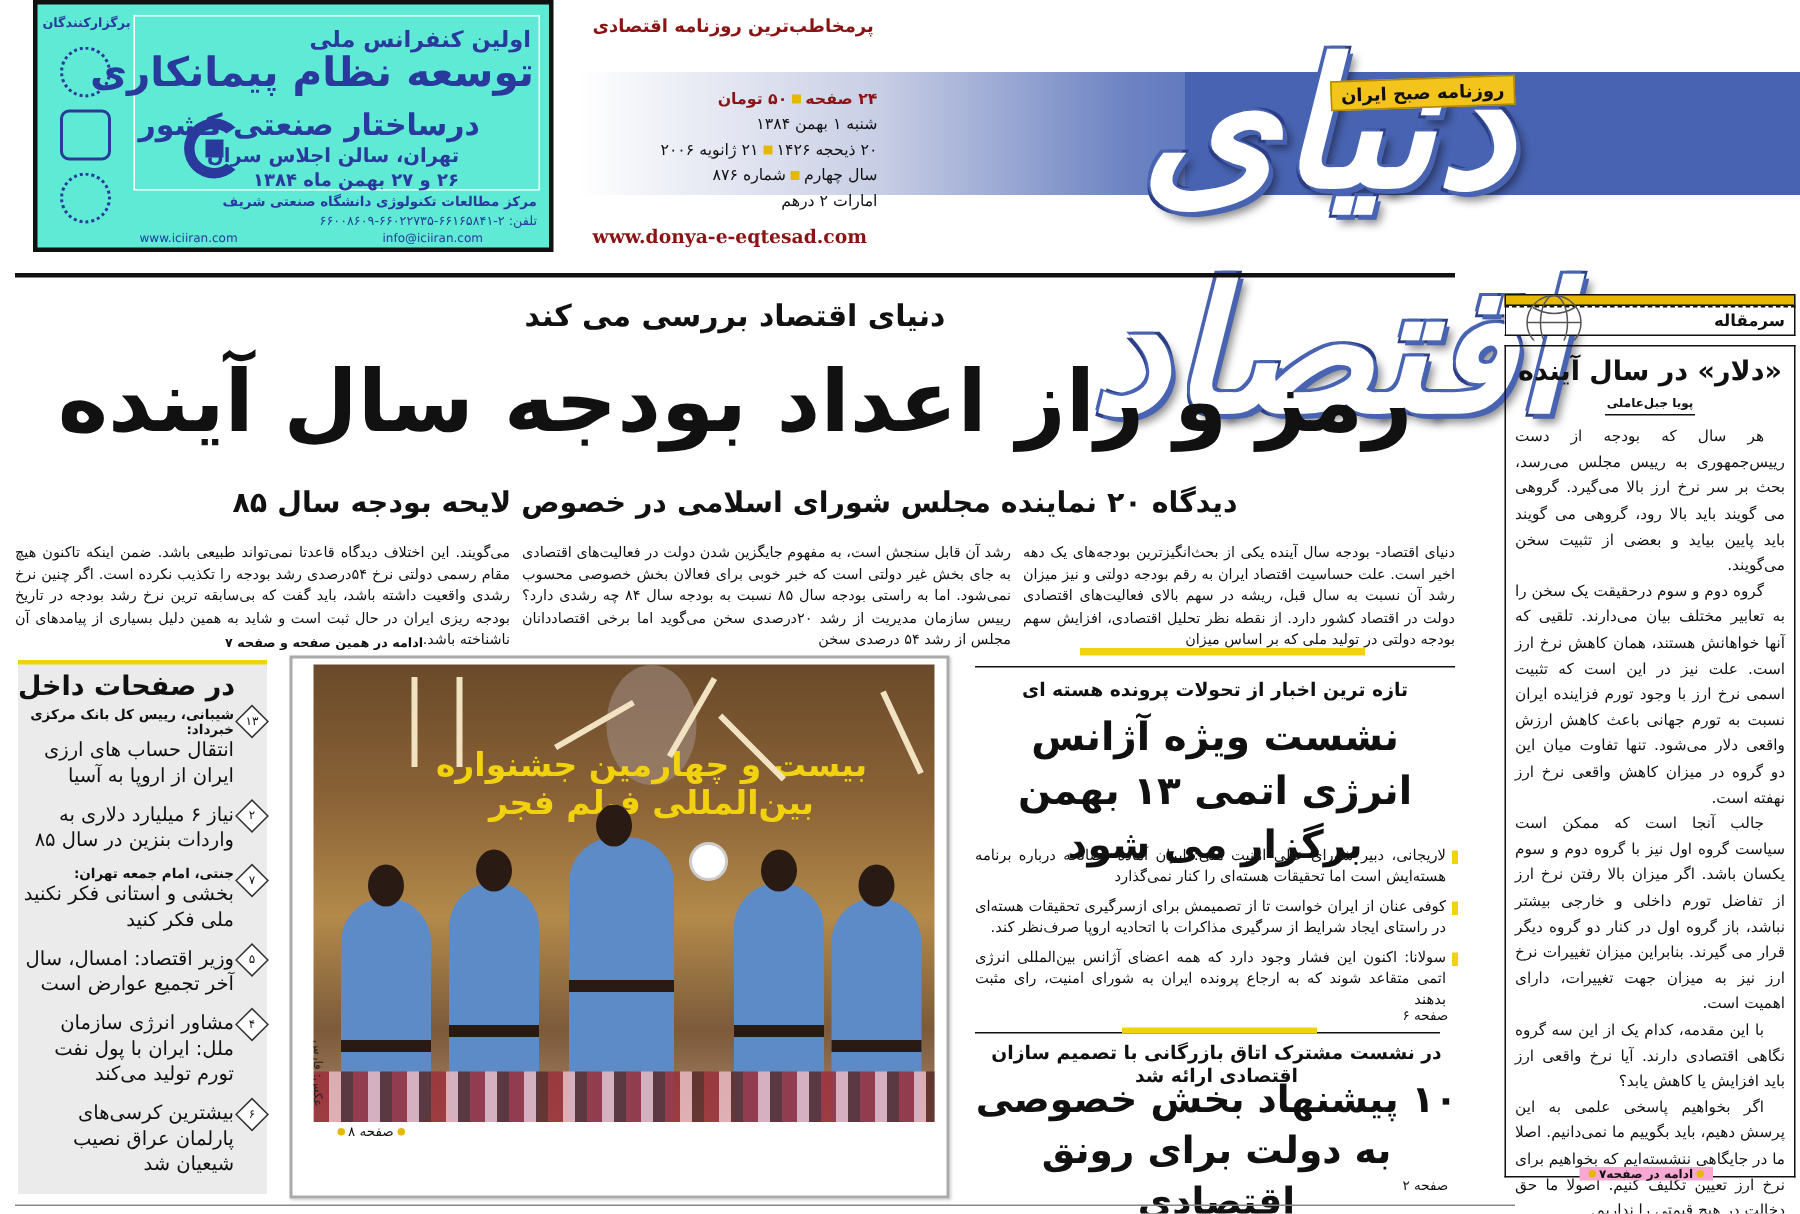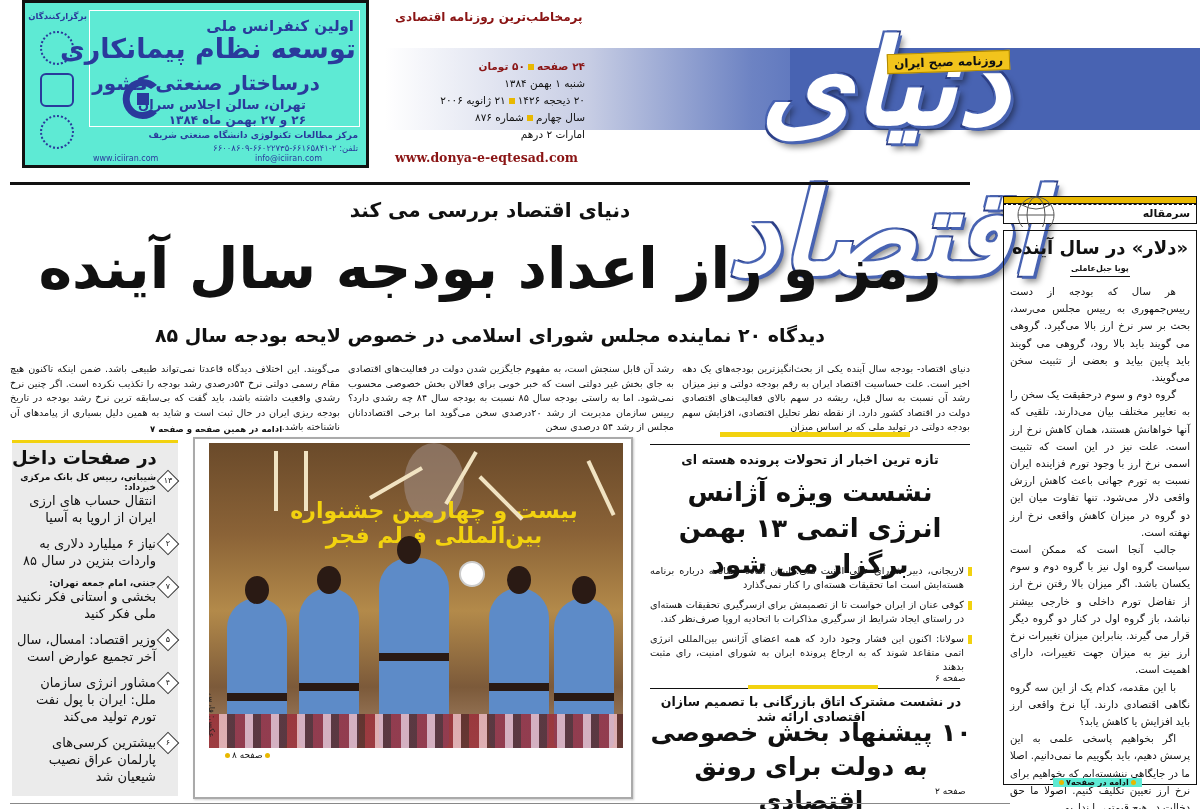--- a/index.html
+++ b/index.html
@@ -45,21 +45,21 @@
   .ed-head-label { position: absolute; right: 6px; top: 2px; font-size: 11px; font-weight: bold; }
   .ed-globe { position: absolute; left: 10px; top: -12px; width: 44px; height: 34px; }
   .ed-body { position: absolute; left: 0; top: 34px; width: 100%; height: 555px; border: 1px solid #111; border-bottom: none; padding: 4px 6px; }
   .ed-title { text-align: center; font-size: 18px; font-weight: bold; margin-top: 2px; }
   .ed-author { text-align: center; font-size: 8px; font-weight: bold; margin-top: 6px; }
   .ed-author-rule { width: 60px; margin: 3px auto 6px; border-top: 1px solid #111; }
   .ed-text { font-size: 10.2px; line-height: 17.2px; text-align: justify; }
   .ed-text p { text-indent: 14px; }
   .ed-foot { position: absolute; left: 0; bottom: 6px; width: 100%; height: 12px; }
   .ed-foot-line { position: absolute; left: 0; top: 6px; width: 100%; border-top: 1.5px solid #111; }
-  .ed-foot-label { position: absolute; left: 50px; top: 0; background: #5eead4; padding: 0 4px; font-size: 8px; font-weight: bold; }
+  .ed-foot-label { position: absolute; left: 50px; top: 0; background: #f9a8d4; padding: 0 4px; font-size: 8px; font-weight: bold; }
   .dot-y { display: inline-block; width: 5px; height: 5px; background: #e8b800; border-radius: 50%; margin: 0 2px; vertical-align: middle; }
 
   
   .kicker { left: 10px; top: 198px; width: 960px; text-align: center; font-size: 20px; font-weight: bold; }
   .headline { left: 10px; top: 218px; width: 960px; text-align: center; font-size: 57px; font-weight: bold; line-height: 100px; letter-spacing: -1px; }
   .subhead { left: 10px; top: 324px; width: 960px; text-align: center; font-size: 19px; font-weight: bold; }
 
   .body-col { font-size: 9.6px; line-height: 14.5px; text-align: justify; }
   .col1 { left: 682px; top: 362px; width: 288px; }
   .col2 { left: 348px; top: 362px; width: 326px; }

